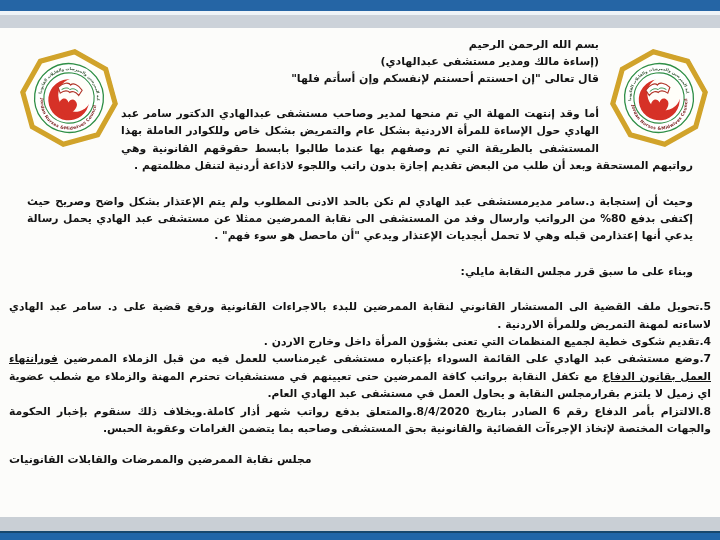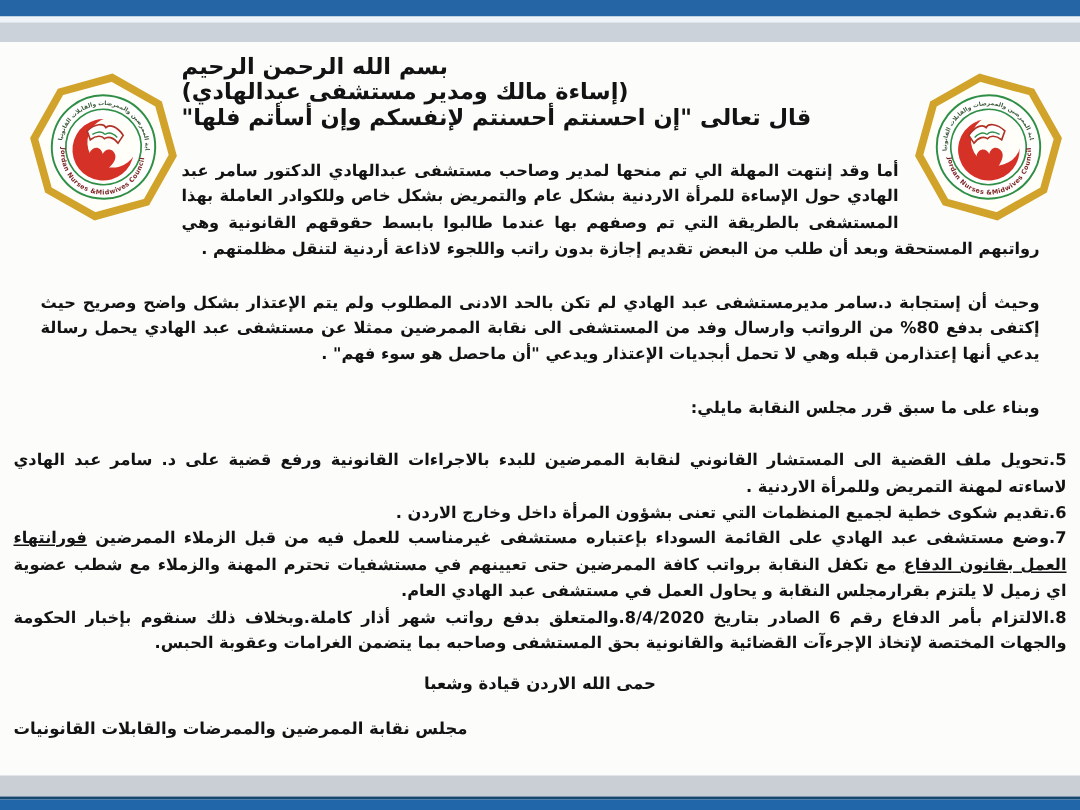--- a/index.html
+++ b/index.html
@@ -20,21 +20,21 @@
   .content{
     position:absolute;top:36px;left:9px;right:9px;bottom:28px;
     direction:rtl;
   }
   .logo-float{width:112px;height:116px;}
   .logo-float.start{float:right;}
   .logo-float.end{float:left;}
   .logo-float svg{display:block;margin-top:8px;}
   .logo-tilt-l{transform:rotate(7deg);}
   .logo-tilt-r{transform:rotate(-7deg);}
-  .hdr{ text-align:left;font-size:15px;line-height:17px;white-space:nowrap;}
+  .hdr{ text-align:right;font-size:11px;line-height:17px;white-space:nowrap;}
   .para{margin:18px;font-size:10.8px;line-height:17.4px;text-align:justify;text-justify:inter-word;}
   .items p{margin:0;}
   .u{text-decoration:underline;}
   .closing{margin:9px 0 0 0;text-align:center;font-size:11px;line-height:17px;}
   .signature{margin:13px 0 0 0;text-align:left;font-size:11px;line-height:17px;}
   .ring-en{font-size:4.6px;font-weight:bold;fill:#7a1f1f;letter-spacing:.25px;font-family:"DejaVu Sans",sans-serif;}
   .ring-ar{font-size:4.2px;font-weight:bold;fill:#3c5a3c;font-family:"DejaVu Sans",sans-serif;}
 </style>
 </head>
 <body>
@@ -100,25 +100,24 @@
       <div>(إساءة مالك ومدير مستشفى عبدالهادي)</div>
       <div>قال تعالى "إن احسنتم أحسنتم لإنفسكم وإن أسأتم فلها"</div>
     </div>
 
     <p class="para">أما وقد إنتهت المهلة الي تم منحها لمدير وصاحب مستشفى عبدالهادي الدكتور سامر عبد الهادي حول الإساءة للمرأة الاردنية بشكل عام والتمريض بشكل خاص وللكوادر العاملة بهذا المستشفى بالطريقة التي تم وصفهم بها عندما طالبوا بابسط حقوقهم القانونية وهي رواتبهم المستحقة وبعد أن طلب من البعض تقديم إجازة بدون راتب واللجوء لاذاعة أردنية لتنقل مظلمتهم .</p>
     <p class="para">وحيث أن إستجابة د.سامر مديرمستشفى عبد الهادي لم تكن بالحد الادنى المطلوب ولم يتم الإعتذار بشكل واضح وصريح حيث إكتفى بدفع 80% من الرواتب وارسال وفد من المستشفى الى نقابة الممرضين ممثلا عن مستشفى عبد الهادي يحمل رسالة يدعي أنها إعتذارمن قبله وهي لا تحمل أبجديات الإعتذار ويدعي "أن ماحصل هو سوء فهم" .</p>
     <p class="para">وبناء على ما سبق قرر مجلس النقابة مايلي:</p>
 
     <div class="items">
       <p class="para">5.تحويل ملف القضية الى المستشار القانوني  لنقابة الممرضين للبدء بالاجراءات القانونية ورفع قضية على د. سامر عبد الهادي لاساءته لمهنة التمريض وللمرأة الاردنية .</p>
-      <p class="para">6.تقديم شكوى خطية لجميع المنظمات التي تعنى بشؤون المرأة داخل وخارج الاردن .</p>
+      <p class="para">4.تقديم شكوى خطية لجميع المنظمات التي تعنى بشؤون المرأة داخل وخارج الاردن .</p>
       <p class="para"><span>7.وضع مستشفى عبد الهادي على القائمة السوداء بإعتباره مستشفى غيرمناسب للعمل فيه من قبل الزملاء الممرضين </span><span class="u">فورانتهاء العمل بقانون الدفاع</span><span> مع تكفل النقابة برواتب كافة الممرضين حتى تعيينهم في مستشفيات تحترم المهنة والزملاء مع شطب عضوية اي زميل لا يلتزم بقرارمجلس النقابة و يحاول العمل في مستشفى عبد الهادي العام.</span></p>
       <p class="para">8.الالتزام بأمر الدفاع رقم 6 الصادر بتاريخ 8/4/2020.والمتعلق بدفع رواتب شهر أذار كاملة.وبخلاف ذلك سنقوم بإخبار الحكومة والجهات المختصة لإتخاذ الإجرءآت القضائية والقانونية بحق المستشفى وصاحبه بما يتضمن الغرامات وعقوبة الحبس.</p>
     </div>
 
-    <p class="closing">حمى الله الاردن قيادة وشعبا</p>
     <p class="signature">مجلس نقابة الممرضين والممرضات والقابلات القانونيات</p>
   </div>
 
   <div class="bar bar-bot-gray"></div>
   <div class="bar bar-bot-dark"></div>
   <div class="bar bar-bot-blue"></div>
 </div>
 
 </body></html>

